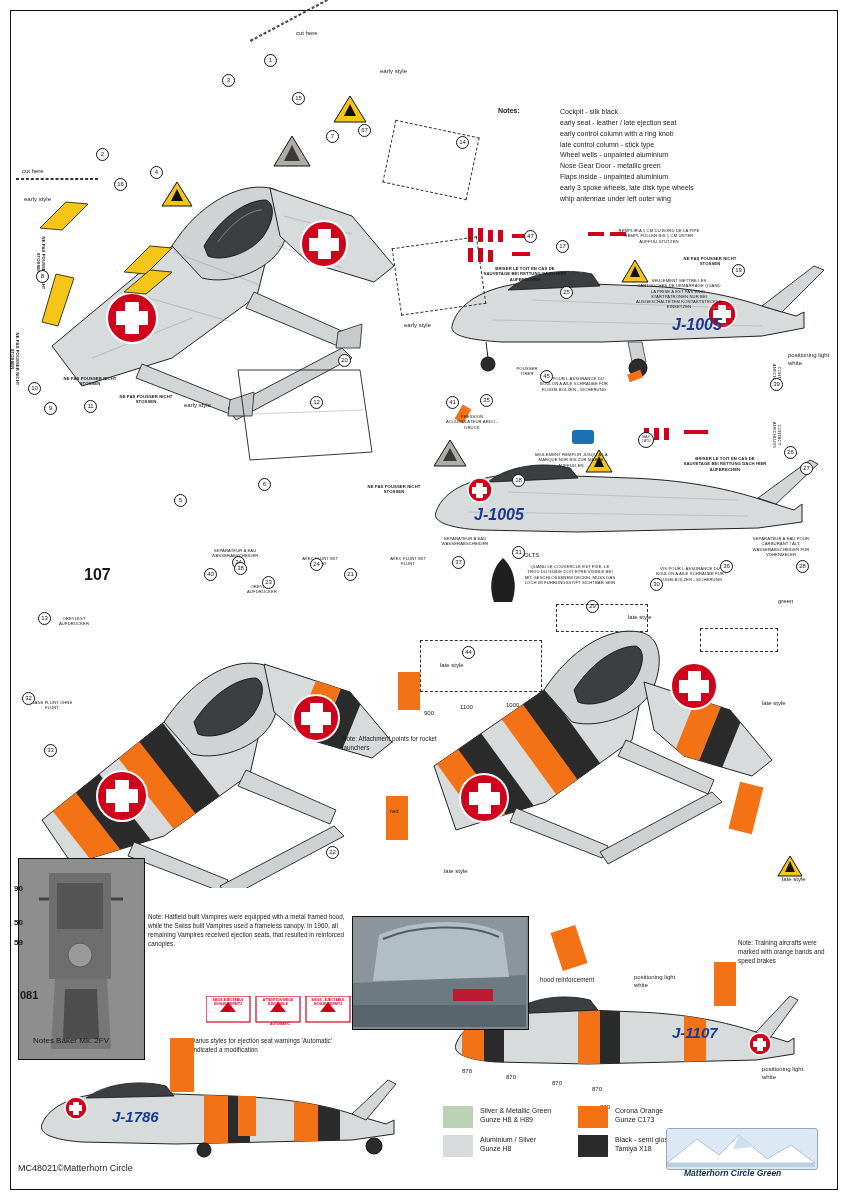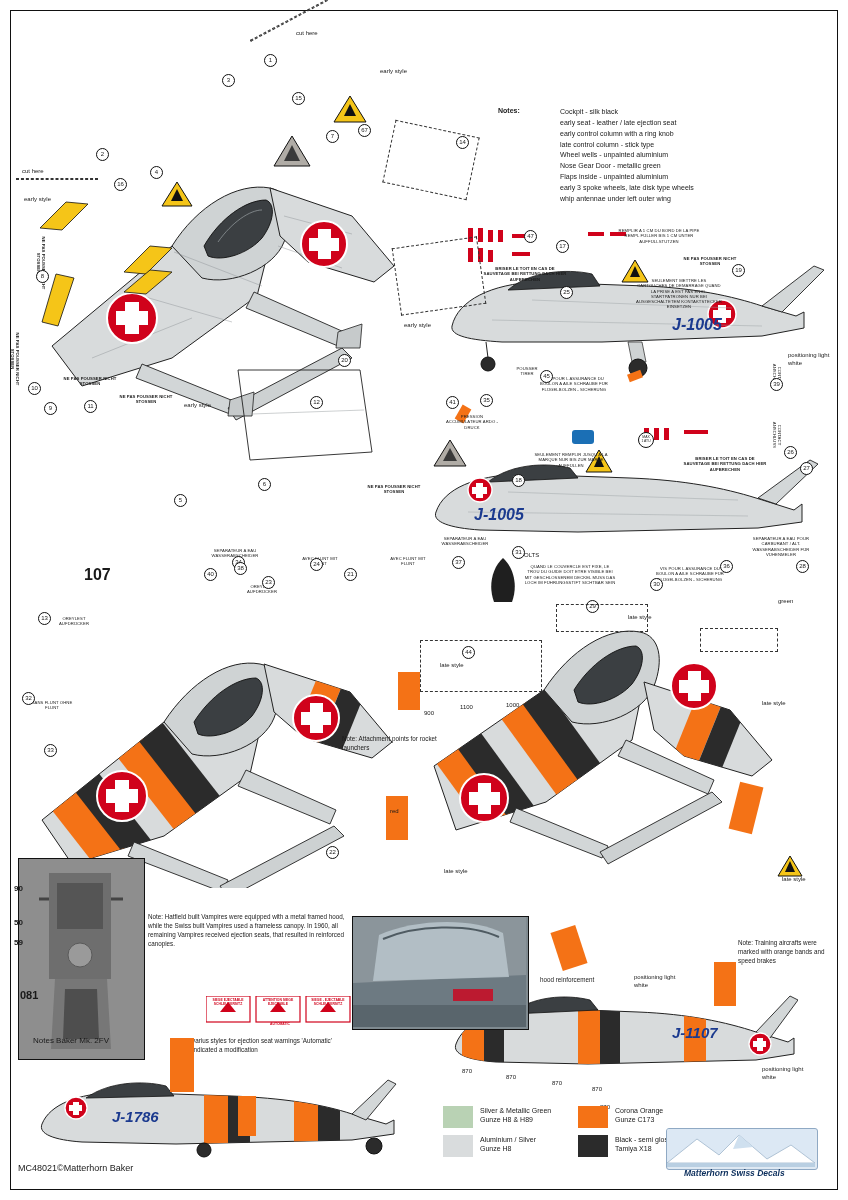--- a/index.html
+++ b/index.html
@@ -595,33 +595,33 @@
         <div class="sw" style="background:#2b2b2b;"></div>
         <div class="txt">
           <div>Black - semi gloss</div>
           <div>Tamiya X18</div>
         </div>
       </div>
     </div>
   </div>
 
   <div class="footer">
-    <span>MC48021</span><span>©Matterhorn Baker</span>
+    <span>MC48021</span><span>©Matterhorn Circle</span>
   </div>
 
   <div class="mclogo">
     <div class="berg">
       <svg width="148" height="38" viewBox="0 0 148 38">
         <rect width="148" height="38" fill="#dce8f4"></rect>
         <path d="M0 34 L30 10 L52 26 L72 6 L100 30 L124 16 L148 34 Z" fill="#ffffff" stroke="#9fb6cc" stroke-width=".8"></path>
         <path d="M72 6 L86 18 L66 20 Z" fill="#cfe0ef"></path>
         <rect y="34" width="148" height="4" fill="#b9cfe2"></rect>
       </svg>
     </div>
-    <div class="name">Matterhorn Swiss Decals</div>
+    <div class="name">Matterhorn Circle Green</div>
   </div>
 
   <div class="dash" style="left:420px;top:640px;width:120px;height:50px;border-width:.6px;"></div>
   <div class="dash" style="left:556px;top:604px;width:90px;height:26px;border-width:.6px;"></div>
   <div class="dash" style="left:700px;top:628px;width:76px;height:22px;border-width:.6px;"></div>
   <div class="dash" style="left:388px;top:128px;width:84px;height:62px;border-width:.6px;transform:rotate(12deg);"></div>
   <div class="dash" style="left:396px;top:242px;width:84px;height:66px;border-width:.6px;transform:rotate(-8deg);"></div>
 
 </div>
 

